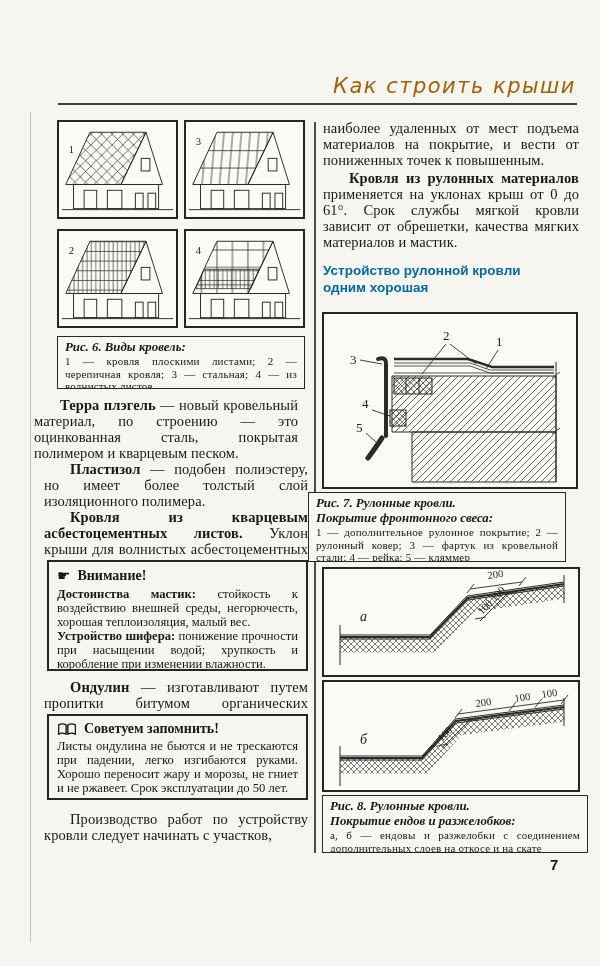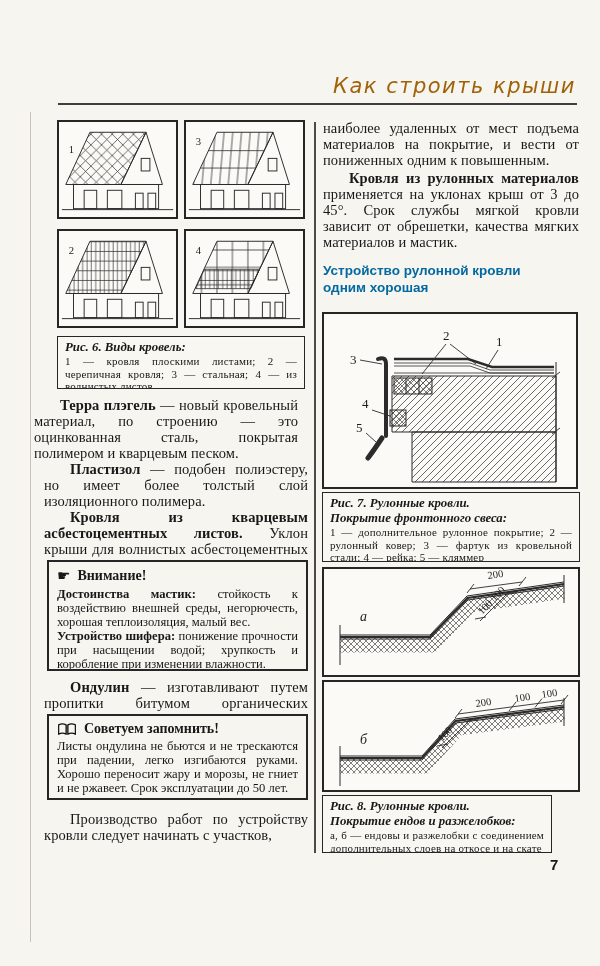--- a/index.html
+++ b/index.html
@@ -169,24 +169,24 @@
         <path d="M1,2 Q5,0 9,2 L9,12 Q5,10 1,12 Z M11,2 Q15,0 19,2 L19,12 Q15,10 11,12 Z" fill="none" stroke="#111" stroke-width="1.3"></path>
         <line x1="10" y1="2" x2="10" y2="12" stroke="#111" stroke-width="1"></line>
       </svg>
       <span>Советуем запомнить!</span>
     </div>
     <div class="note-item">Листы ондулина не бьются и не трескаются при падении, легко изгибаются руками. Хорошо переносит жару и морозы, не гниет и не ржавеет. Срок эксплуатации до 50 лет.</div>
   </div>
 
   <div class="abs para ind" style="left:44px;top:811px;width:264px;height:40px;">Производство работ по устройству кровли следует начинать с участков,</div>
 
-  <div class="abs para" style="left:323px;top:120px;width:256px;height:52px;">наиболее удаленных от мест подъема материалов на покрытие, и вести от пониженных одним к повышенным.</div>
+  <div class="abs para" style="left:323px;top:120px;width:256px;height:52px;">наиболее удаленных от мест подъема материалов на покрытие, и вести от пониженных точек к повышенным.</div>
 
   <div class="abs para ind" style="left:323px;top:170px;width:256px;height:84px;">
-    <b>Кровля из рулонных материалов</b><span> применяется на уклонах крыш от 3 до 45°. Срок службы мягкой кровли зависит от обрешетки, качества мягких материалов и мастик.</span>
+    <b>Кровля из рулонных материалов</b><span> применяется на уклонах крыш от 0 до 61°. Срок службы мягкой кровли зависит от обрешетки, качества мягких материалов и мастик.</span>
   </div>
 
   <div class="abs sec-head" style="left:323px;top:262px;width:256px;">
     <div>Устройство рулонной кровли</div>
     <div>одним хорошая</div>
   </div>
 
   <div class="abs figbox" style="left:322px;top:312px;width:256px;height:177px;">
     <svg viewBox="0 0 252 173" width="252" height="173">
       <g stroke="#2b2b2b" stroke-width="1" fill="none">
@@ -209,21 +209,21 @@
         <line x1="42" y1="119" x2="52" y2="128" stroke-width="0.9"></line>
       </g>
       <text x="26" y="50" font-size="13">3</text>
       <text x="119" y="26" font-size="13">2</text>
       <text x="172" y="32" font-size="13">1</text>
       <text x="38" y="94" font-size="13">4</text>
       <text x="32" y="118" font-size="13">5</text>
     </svg>
   </div>
 
-  <div class="abs capbox" style="left:322px;top:492px;width:258px;height:70px;">
+  <div class="abs capbox" style="left:308px;top:492px;width:258px;height:70px;">
     <div class="cap-title">Рис. 7. Рулонные кровли.</div>
     <div class="cap-title">Покрытие фронтонного свеса:</div>
     <div class="cap-body">1 — дополнительное рулонное покрытие; 2 — рулонный ковер; 3 — фартук из кровельной стали; 4 — рейка; 5 — кляммер</div>
   </div>
 
   <div class="abs figbox" style="left:322px;top:567px;width:258px;height:110px;">
     <svg viewBox="0 0 254 106" width="254" height="106">
       <g stroke="#2b2b2b" fill="none">
         <path d="M16,76 L108,76 L146,36 L240,22" stroke="url(#patCross)" stroke-width="15"></path>
         <path d="M16,66 L106,66 L143,27 L240,13" stroke-width="1"></path>
@@ -257,21 +257,21 @@
         <path d="M113,64 L124,62 M143,39 L154,37" stroke-width="0.9"></path>
       </g>
       <text x="152" y="25" font-size="10.5" transform="rotate(-8 152 25)">200</text>
       <text x="191" y="20" font-size="10.5" transform="rotate(-8 191 20)">100</text>
       <text x="218" y="16" font-size="10.5" transform="rotate(-8 218 16)">100</text>
       <text x="118" y="60" font-size="10.5" transform="rotate(-46 118 60)">100</text>
       <text x="36" y="62" font-size="14" font-style="italic">б</text>
     </svg>
   </div>
 
-  <div class="abs capbox" style="left:322px;top:795px;width:230px;height:58px;">
+  <div class="abs capbox" style="left:322px;top:795px;width:266px;height:58px;">
     <div class="cap-title">Рис. 8. Рулонные кровли.</div>
     <div class="cap-title">Покрытие ендов и разжелобков:</div>
     <div class="cap-body">а, б — ендовы и разжелобки с соединением дополнительных слоев на откосе и на скате</div>
   </div>
 
   <div class="abs pagenum" style="left:550px;top:856px;">7</div>
 
 </div>
 
 </body></html>

